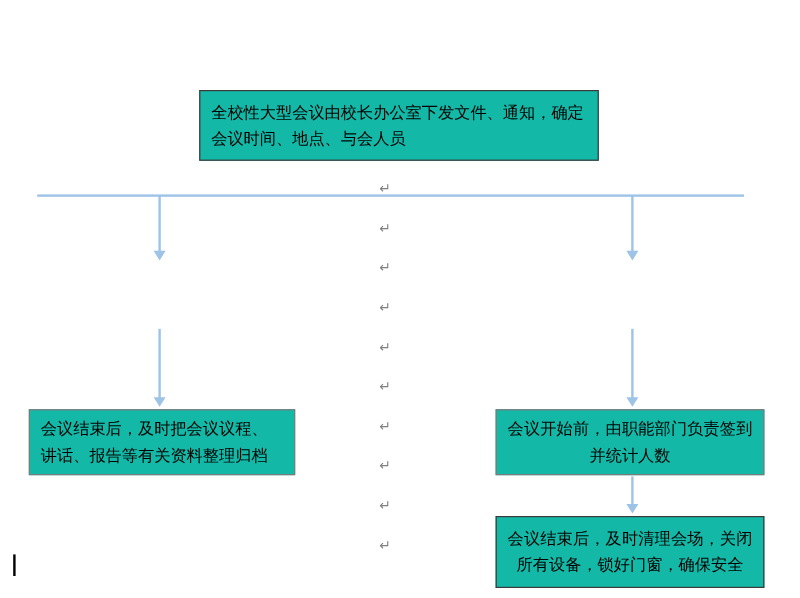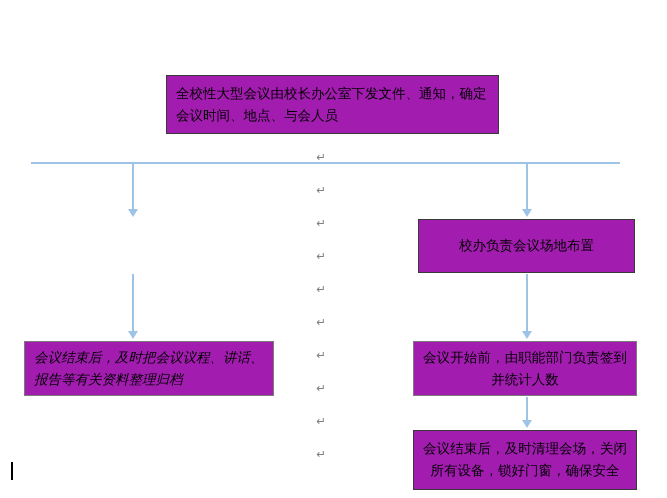--- a/index.html
+++ b/index.html
@@ -39,40 +39,40 @@
     font-size: 11px;
     font-weight: normal;
     vertical-align: 2px;
     font-family: "DejaVu Sans", sans-serif;
   }
 
   
   .box {
     position: absolute;
     box-sizing: border-box;
-    background: #a21caf;
+    background: #14b8a6;
     border: 1px solid #7b7b7b;
     display: flex;
     align-items: center;
     color: #000000;
     font-size: 13.5px;
     line-height: 1.62;
   }
   .box .txt {
     display: block;
     width: 100%;
     padding: 0 9px;
   }
   .box.dark { border-color: #3a3a3a; }
   .box.center .txt { text-align: center; }
   .box.justify .txt { text-align: justify; text-align-last: center; }
 
   #box-top        { left: 166px; top:  75px; width: 333px; height:  59px; }
   #box-left-1     { left:  24px; top: 218px; width: 222px; height:  55px; }
-  #box-left-2     { left:  24px; top: 341px; width: 250px; height:  55px; font-style: italic; }
+  #box-left-2     { left:  24px; top: 341px; width: 222px; height:  55px; }
   #box-right-1    { left: 418px; top: 219px; width: 217px; height:  54px; }
   #box-right-2    { left: 413px; top: 341px; width: 224px; height:  55px; }
   #box-right-3    { left: 413px; top: 430px; width: 224px; height:  60px; }
 
   
   .hline {
     position: absolute;
     left: 31px;
     top: 162px;
     width: 589px;
@@ -149,23 +149,20 @@
   <div class="vline" id="conn-r2-line"></div>
   <div class="arrowhead" id="conn-r2-head"></div>
 
   <div class="vline" id="conn-r3-line"></div>
   <div class="arrowhead" id="conn-r3-head"></div>
 
   <div class="box" id="box-left-2">
     <span class="txt">会议结束后，及时把会议议程、讲话、报告等有关资料整理归档</span>
   </div>
 
-  <div class="box dark center" id="box-right-1">
-    <span class="txt">校办负责会议场地布置</span>
-  </div>
   <div class="box justify" id="box-right-2">
     <span class="txt">会议开始前，由职能部门负责签到并统计人数</span>
   </div>
   <div class="box dark justify" id="box-right-3">
     <span class="txt">会议结束后，及时清理会场，关闭所有设备，锁好门窗，确保安全</span>
   </div>
 
   <div id="para-column">
       <span class="para-mark" style="left: 316px; top: 152px;">↵</span>
       <span class="para-mark" style="left: 316px; top: 185px;">↵</span>

